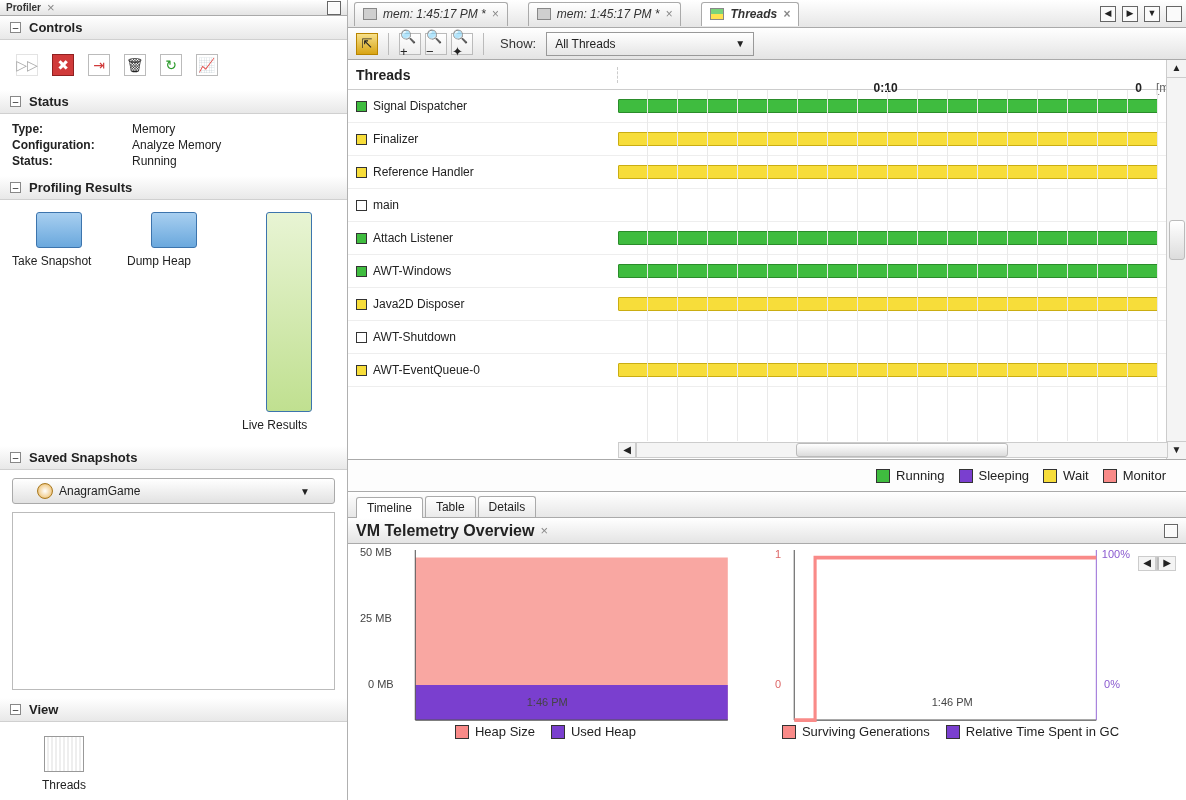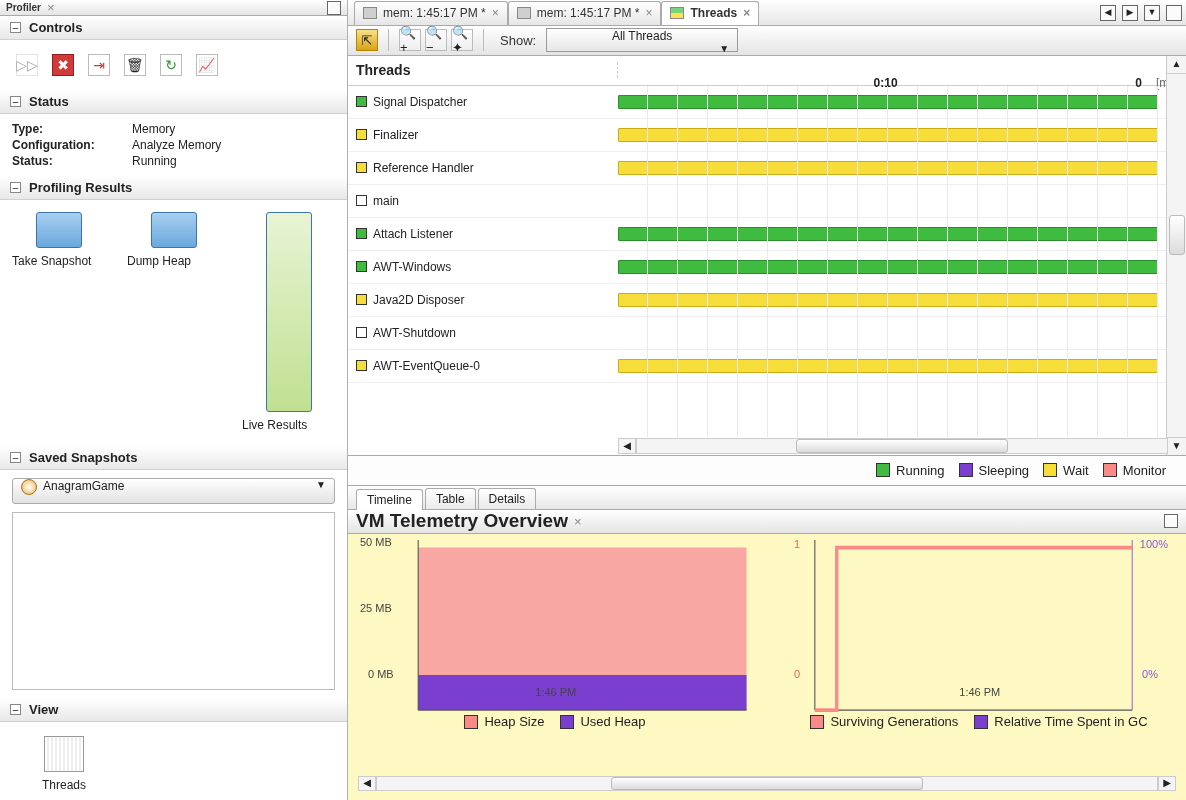--- a/index.html
+++ b/index.html
@@ -28,45 +28,45 @@
   .ctl.disabled{opacity:0.4;}
   
   .status-tbl{display:grid;grid-template-columns:120px 1fr;row-gap:2px;}
   .status-tbl .k{font-weight:bold;}
   
   .pf-row { display:flex; gap: 22px; padding:4px 0 6px 0;}
   .pf-item { width:95px; font-size:12px; cursor:pointer;}
   .pf-ico { width:46px;height:36px;margin:0 auto 6px auto;background:linear-gradient(#a8cff0,#6aa8dd);border:1px solid #3c74ad; border-radius:3px; position:relative;}
   .pf-ico.chart{background:linear-gradient(#e8f4d4,#c0e090);}
   
-  .snap-sel{width:100%;height:26px;border:1px solid #aaa;border-radius:3px;background:linear-gradient(#fff,#e2e2e2);display:flex;align-items:flex-start;padding:0 8px;}
+  .snap-sel{width:100%;height:26px;border:1px solid #aaa;border-radius:3px;background:linear-gradient(#fff,#e2e2e2);display:flex;align-items:center;padding:0 24px;}
   .snap-cup{width:16px;height:16px;border-radius:50%;background:radial-gradient(#fff,#f3d39a 60%,#ca8a22);margin-right:6px;border:1px solid #aa7a20;}
   .snap-area{display:flex;gap:10px;margin-top:8px;}
   .snap-list{flex:1;height:178px;border:1px solid #bbb;background:#fff;}
   .snap-btns{display:flex;flex-direction:column;gap:8px;width:88px;}
   .btn{height:30px;border:1px solid #bbb;background:linear-gradient(#fff,#e6e6e6);display:flex;align-items:center;justify-content:center;color:#666;cursor:pointer;}
   
   .view-row{display:flex; gap:40px; padding:6px 4px 10px 4px;}
   .view-item{text-align:center; width:96px; cursor:pointer;}
   .view-ico{width:40px;height:36px;margin:0 auto 6px auto;border:1px solid #999;background:repeating-linear-gradient(90deg,#fff,#fff 2px,#eee 2px,#eee 4px);}
   
   .editor-tabs{height:28px;background:linear-gradient(#fff,#e6e6e6);border-bottom:1px solid #aaa;display:flex;align-items:center;padding-left:6px;}
-  .etab{height:24px;border:1px solid #aaa;background:linear-gradient(#fff,#e6e6e6);border-bottom:none;border-radius:3px 3px 0 0;display:flex;align-items:center;padding:0 8px;margin-right:0;font-size:12px;color:#333;cursor:pointer;}
+  .etab{height:24px;border:1px solid #aaa;background:linear-gradient(#fff,#e6e6e6);border-bottom:none;border-radius:3px 3px 0 0;display:flex;align-items:center;padding:0 8px;margin-right:20px;font-size:12px;color:#333;cursor:pointer;font-style:italic;}
   .etab .eico{width:14px;height:12px;background:#cfcfcf;border:1px solid #888;margin-right:6px;}
   .etab .eico.th{background:linear-gradient(180deg,#7ad47a 0 50%,#ffe24f 50% 100%);}
   .etab.active{background:#fff;font-weight:bold;}
   .et-x{margin-left:6px;color:#888;}
   .nav-btns{margin-left:auto;display:flex;gap:2px;margin-right:4px;}
   .nav-btns .sq{width:16px;height:16px;}
   
   .th-toolbar{height:32px;background:linear-gradient(#fff,#e4e4e4);border-bottom:1px solid #aaa;display:flex;align-items:center;padding:0 8px;gap:4px;}
   .tb-btn{width:22px;height:22px;border:1px solid #bbb;background:linear-gradient(#fff,#eee);display:flex;align-items:center;justify-content:center;font-size:13px;cursor:pointer;}
   .vsep{width:1px;height:22px;background:#bbb;margin:0 6px;}
   .show-lbl{margin-left:6px;font-size:13px;color:#333;}
-  .show-sel{height:24px;width:192px;border:1px solid #999;background:linear-gradient(#fff,#e6e6e6);display:flex;align-items:center;padding:0 8px;margin-left:6px;flex-direction:column;}
+  .show-sel{height:24px;width:208px;border:1px solid #999;background:linear-gradient(#fff,#e6e6e6);display:flex;align-items:center;padding:0 8px;margin-left:6px;}
   .show-sel .dd{margin-left:auto;font-size:10px;}
   
   .th-area{flex:0 0 400px;background:#fff;border-bottom:1px solid #aaa;display:flex;flex-direction:column;position:relative;}
   .th-head{height:30px;display:flex;align-items:center;border-bottom:1px solid #ccc;}
   .th-head .th-col-l{width:270px;padding-left:8px;font-weight:bold;font-size:14px;border-right:1px dashed #ccc;}
   .th-head .th-col-r{flex:1;position:relative;font-size:12px;}
   .time-lbl{position:absolute;top:6px;font-weight:bold;}
   .th-rows{flex:1;overflow:hidden;position:relative;}
   .th-row{height:33px;display:flex;align-items:center;border-bottom:1px solid #eee;}
   .th-row .name{width:270px;padding-left:8px;display:flex;align-items:center;gap:6px;}
@@ -89,22 +89,22 @@
   
   .legend{height:32px;display:flex;align-items:center;justify-content:flex-end;gap:14px;padding-right:20px;background:#fdfdfd; border-bottom:1px solid #aaa;}
   .lg{display:flex;align-items:center;gap:6px;font-size:13px;}
   .lg .sqind{width:14px;height:14px;}
   
   .subtabs{height:26px;display:flex;align-items:flex-end;padding-left:8px;background:linear-gradient(#fff,#e7e7e7);border-bottom:1px solid #aaa;}
   .subtab{border:1px solid #aaa;border-bottom:none;padding:3px 10px;margin-right:2px;background:linear-gradient(#fff,#eaeaea);border-radius:3px 3px 0 0;cursor:pointer;text-align:center;}
   .subtab.cur{background:#fff;position:relative;top:1px;}
   
   .vt-head{height:26px;background:linear-gradient(#fff,#e4e4e4);display:flex;align-items:center;padding:0 8px;border-bottom:1px solid #aaa;}
-  .vt-head .t{font-weight:bold;font-size:19px;}
-  .vt-body{flex:1;background:#fef9c3;display:flex;flex-direction:column;padding:6px 10px 8px 10px;}
+  .vt-head .t{font-weight:bold;font-size:16px;}
+  .vt-body{flex:1;background:#ffffff;display:flex;padding:6px 10px 8px 10px;}
   .charts{display:flex;gap:30px;}
   .chart{flex:1;height:200px;position:relative;}
   .chart svg{width:100%;height:100%;}
   .ax-lbl{position:absolute;font-size:11px;color:#444;}
   .chart-legend{display:flex;justify-content:center;gap:16px;margin-top:6px;font-size:12px;}
   .hscroll2{height:18px;display:flex;align-items:center;margin-top:4px;}
   .hscroll2 .btn-arrow,.hscroll2 .track{height:15px;}
   .hscroll2 .track{flex:1;border:1px solid #ccc;background:#f4f4f4;position:relative;}
   .hscroll2 .track .th{position:absolute;left:30%;width:40%;height:13px;background:linear-gradient(#fff,#dcdcdc);border:1px solid #bbb;border-radius:3px;}
   .th-grid{position:absolute;left:270px;right:20px;top:0;bottom:0;background:repeating-linear-gradient(90deg,transparent 0,transparent 29px,#e9e9e9 29px,#e9e9e9 30px);pointer-events:none;}

